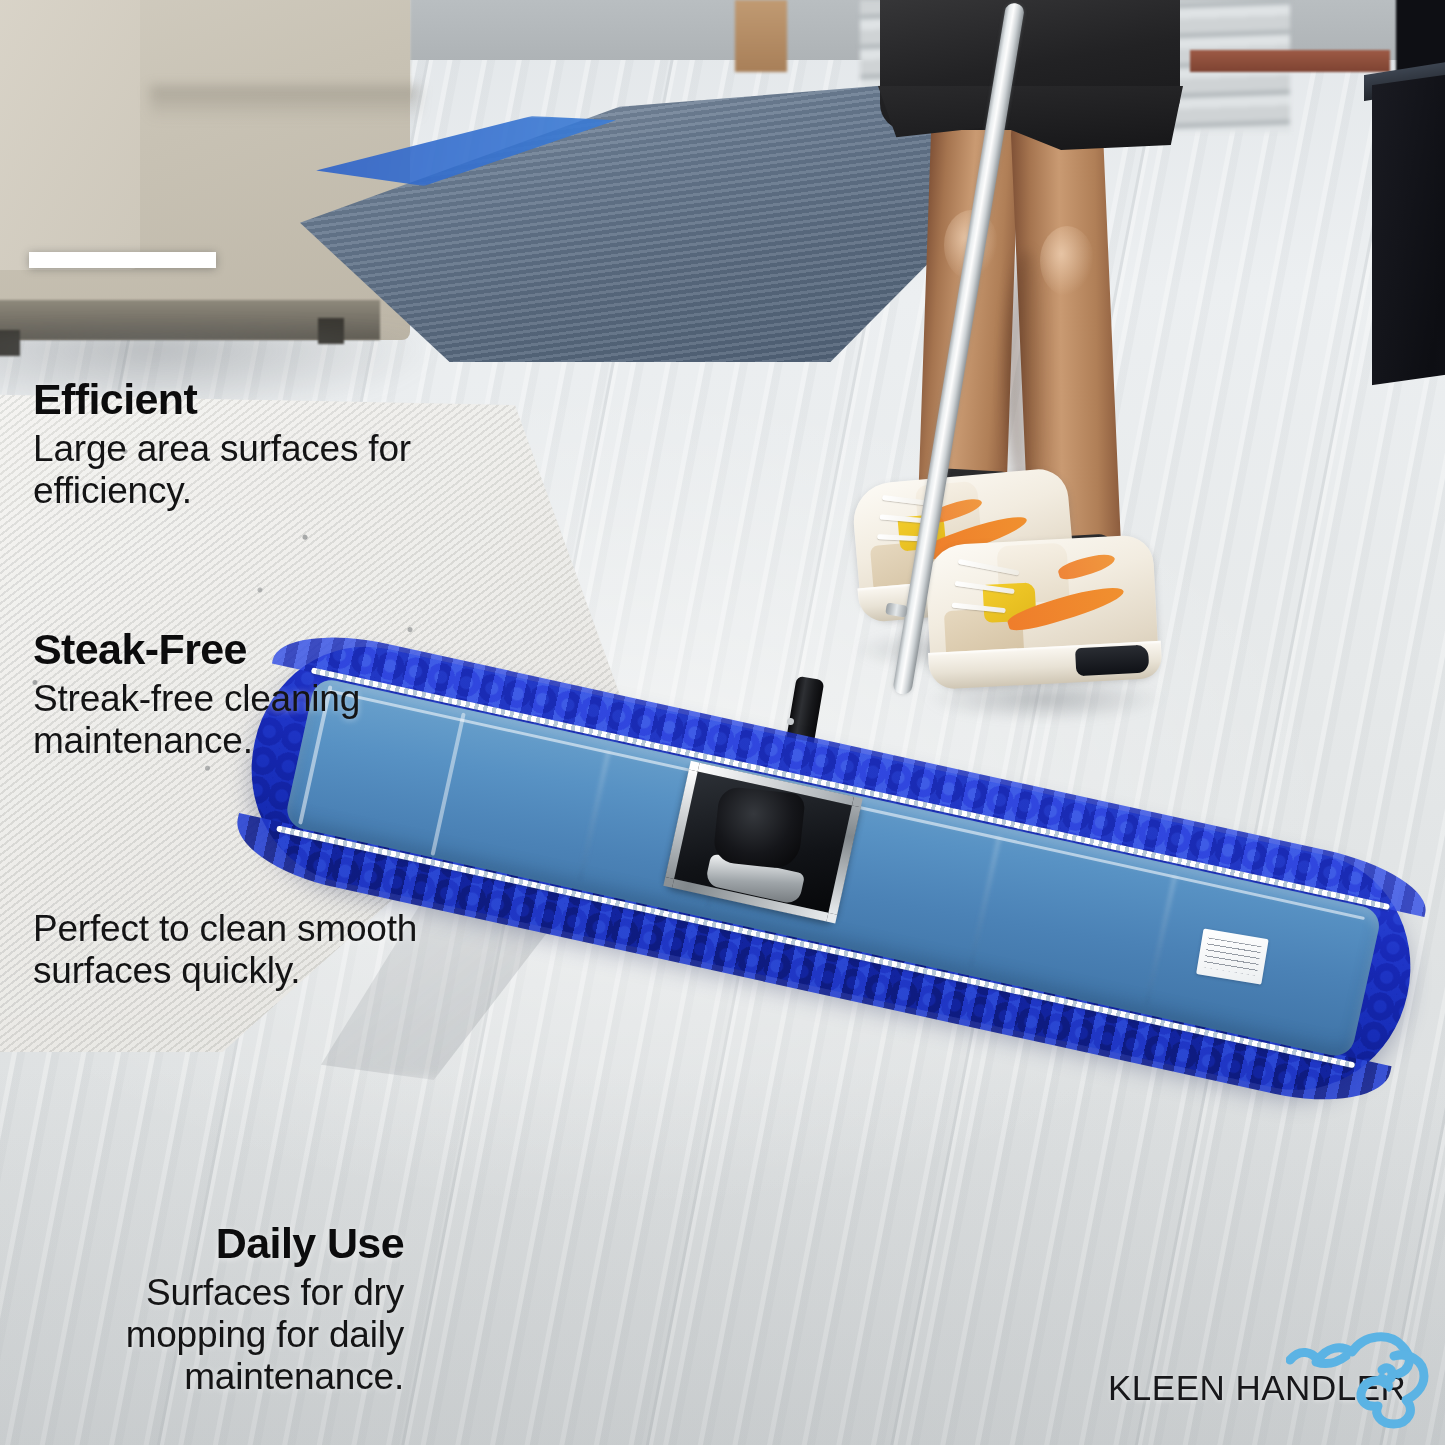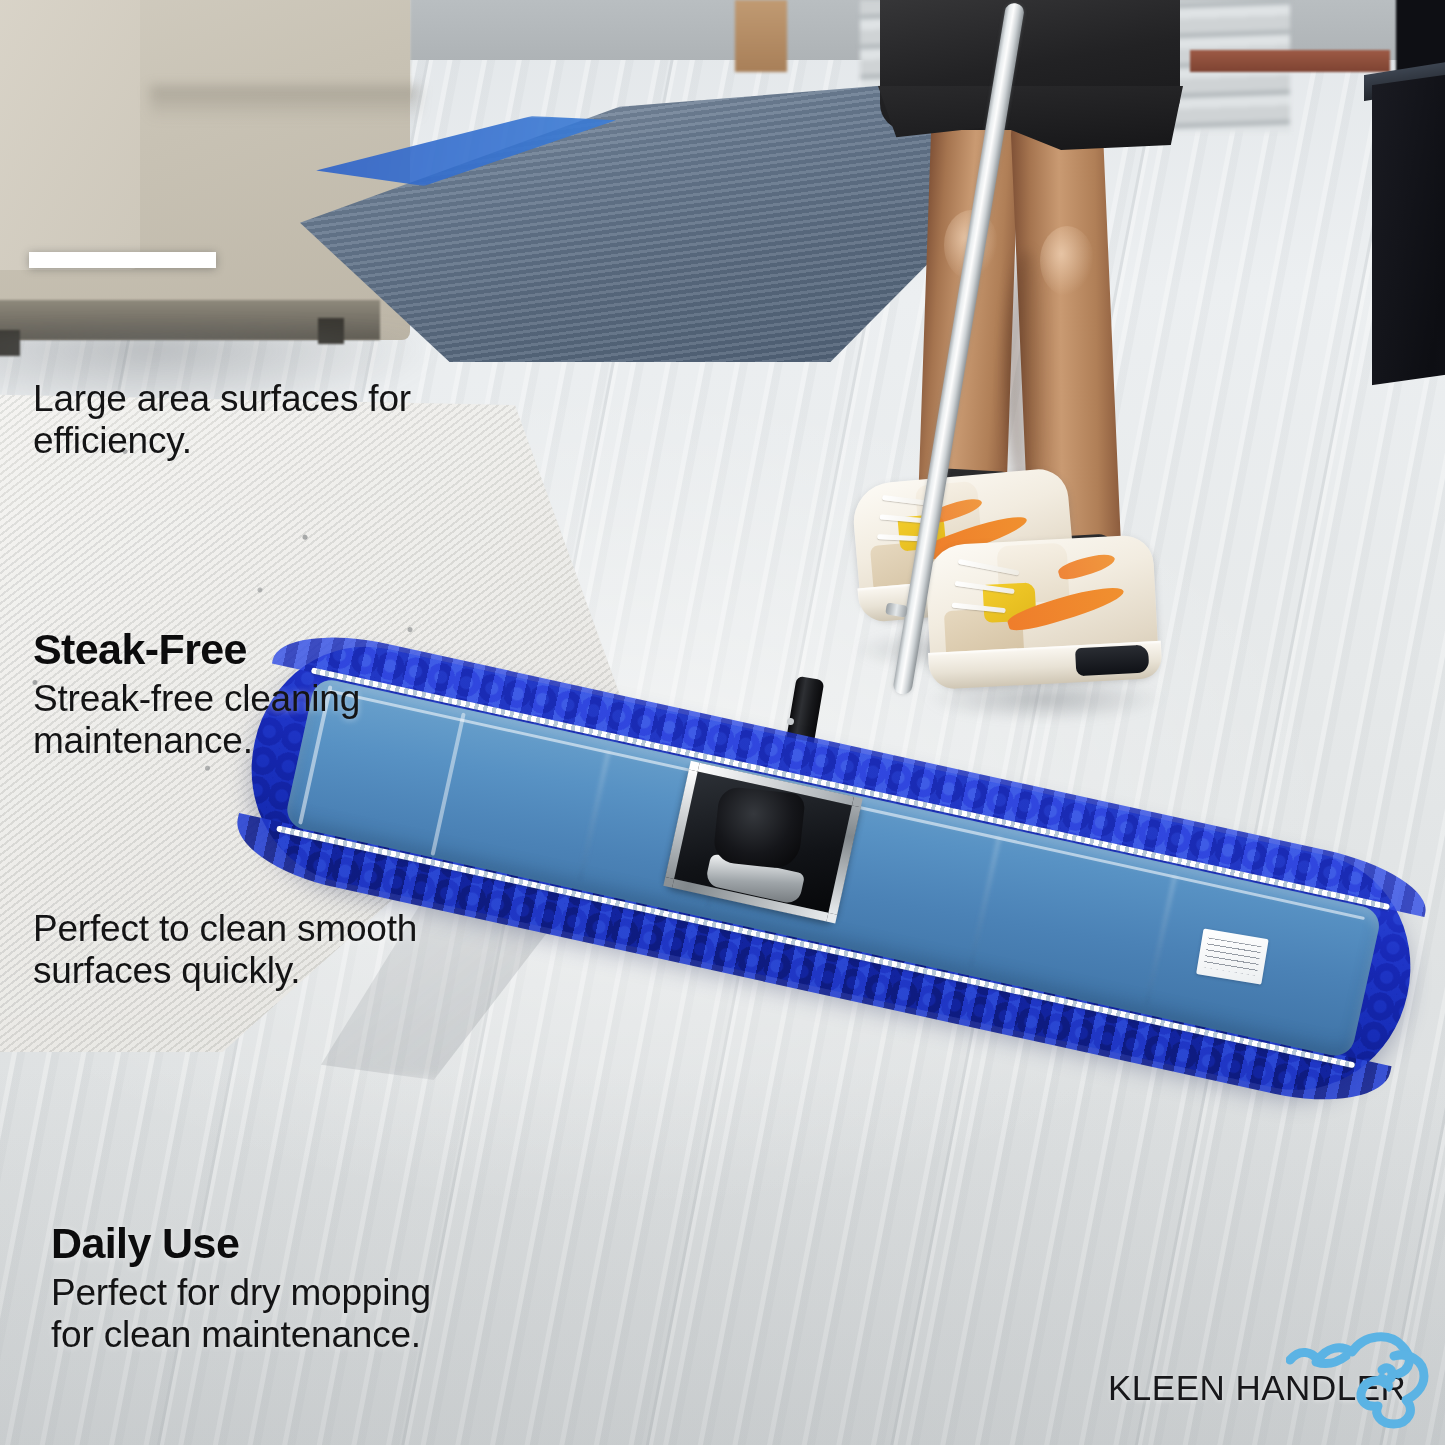--- a/index.html
+++ b/index.html
@@ -430,21 +430,21 @@
   }
   .feature p{
     font-size:37px; font-weight:300; color:#141415;
     line-height:1.14; letter-spacing:-.2px;
     margin:0;
     text-shadow:0 1px 6px rgba(255,255,255,.5);
   }
   .f1{ left:33px; top:378px; width:450px; }
   .f2{ left:33px; top:628px; width:330px; }
   .f3{ left:33px; top:908px; width:400px; }
-  .f4{ left:51px; top:1222px; width:380px; }
+  .f4{ left:24px; top:1222px; width:380px;text-align:right; }
 
   
   .logo{ position:absolute; left:1108px; top:1330px; width:320px; height:110px; }
   .logo-text{
     position:absolute; left:0; top:38px;
     font-family:"Liberation Sans", sans-serif;
     font-size:35px; font-weight:400; letter-spacing:.5px;
     color:#17171a;
     text-shadow:0 1px 4px rgba(255,255,255,.45);
   }
@@ -566,35 +566,36 @@
         <div class="care-tag-lines"></div>
       </div>
     </div>
 
     <div class="swivel"></div>
   </div>
 
   <div class="title-rule"></div>
 
   <div class="feature f1">
+    <h3>Efficient</h3>
     <p>Large area surfaces for efficiency.</p>
   </div>
 
   <div class="feature f2">
     <h3>Steak-Free</h3>
     <p>Streak-free cleaning maintenance.</p>
   </div>
 
   <div class="feature f3">
     <p>Perfect to clean smooth surfaces quickly.</p>
   </div>
 
   <div class="feature f4">
     <h3>Daily Use</h3>
-    <p>Perfect for dry mopping for clean maintenance.</p>
+    <p>Surfaces for dry mopping for daily maintenance.</p>
   </div>
 
   <div class="logo">
     <div class="logo-text">KLEEN HANDLER</div>
     <svg class="logo-mark" viewBox="0 0 146 108">
       <g fill="none" stroke="#5BB3E4" stroke-width="9" stroke-linecap="round" stroke-linejoin="round">
         <path d="M4 34 C14 22, 26 26, 32 34 C40 22, 54 18, 66 26 C78 8, 104 6, 116 20 C128 32, 124 44, 112 48"></path>
         <path d="M30 36 C42 40, 52 36, 60 30"></path>
         <path d="M108 30 C122 26, 138 34, 138 50 C138 62, 128 70, 120 74 C130 84, 122 98, 108 98 C94 98, 88 88, 92 80 C80 82, 72 74, 76 64 C80 54, 94 52, 100 58"></path>
         <path d="M96 44 C100 40, 106 42, 106 48 C106 54, 100 56, 96 52"></path>

